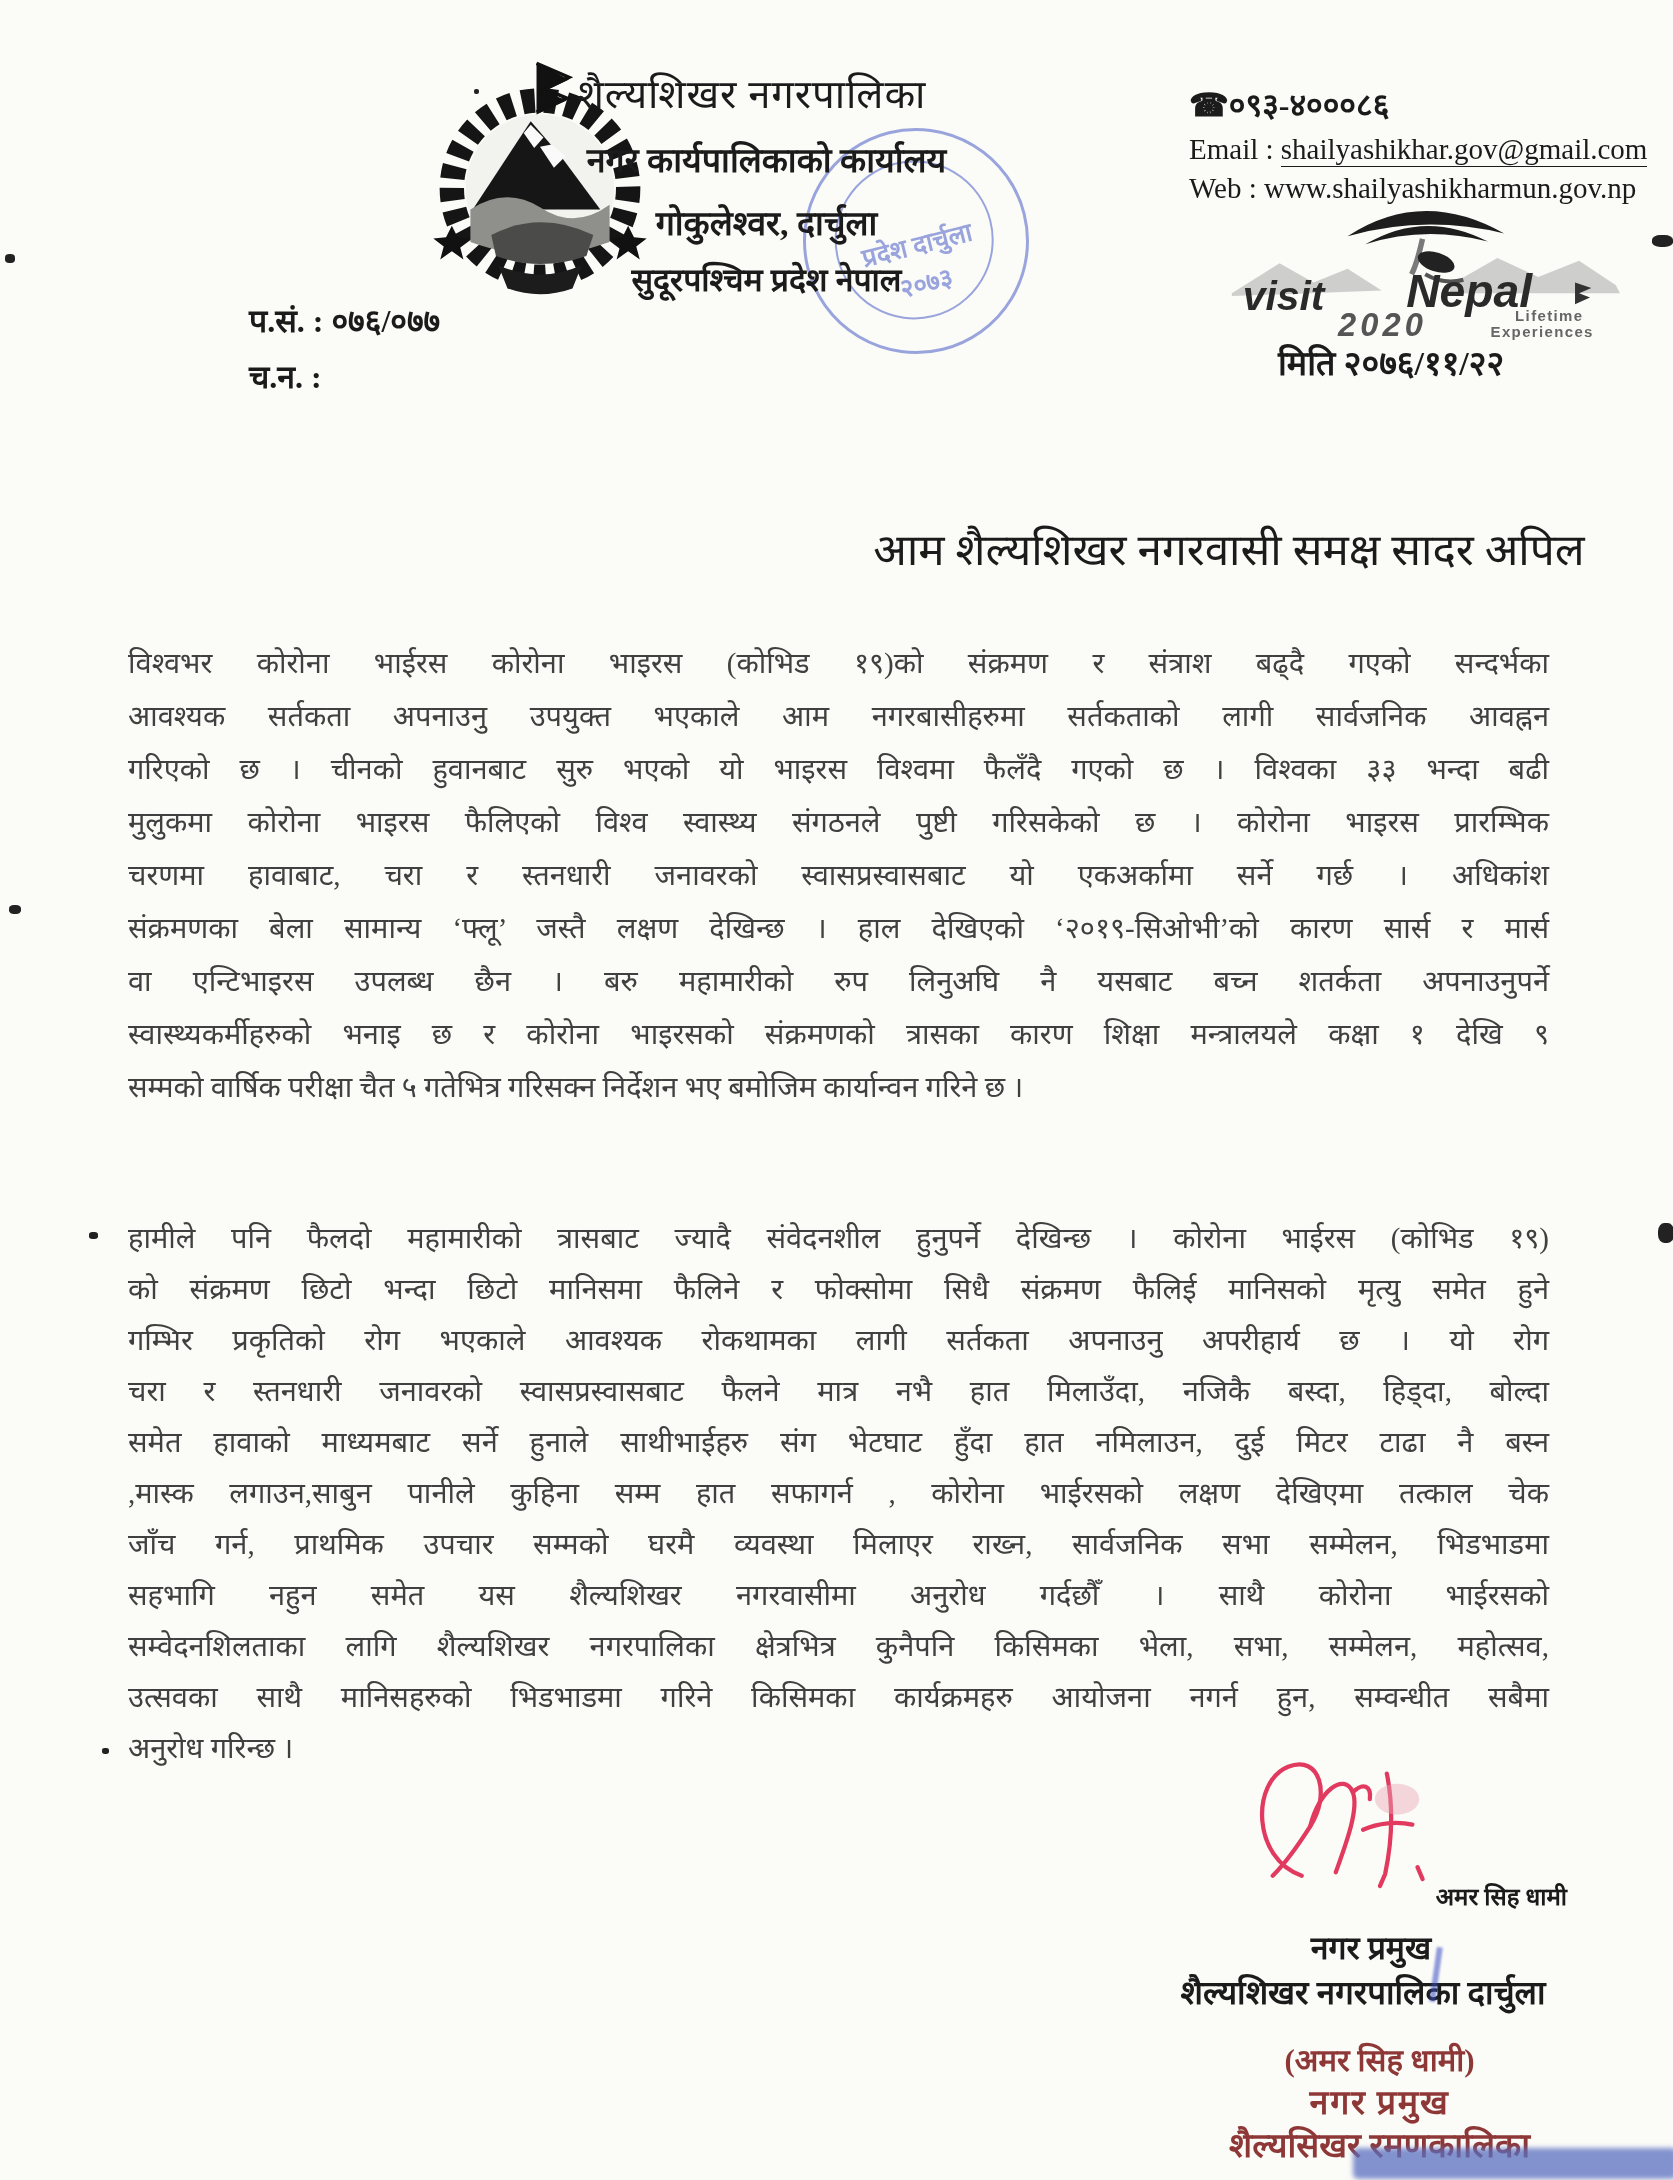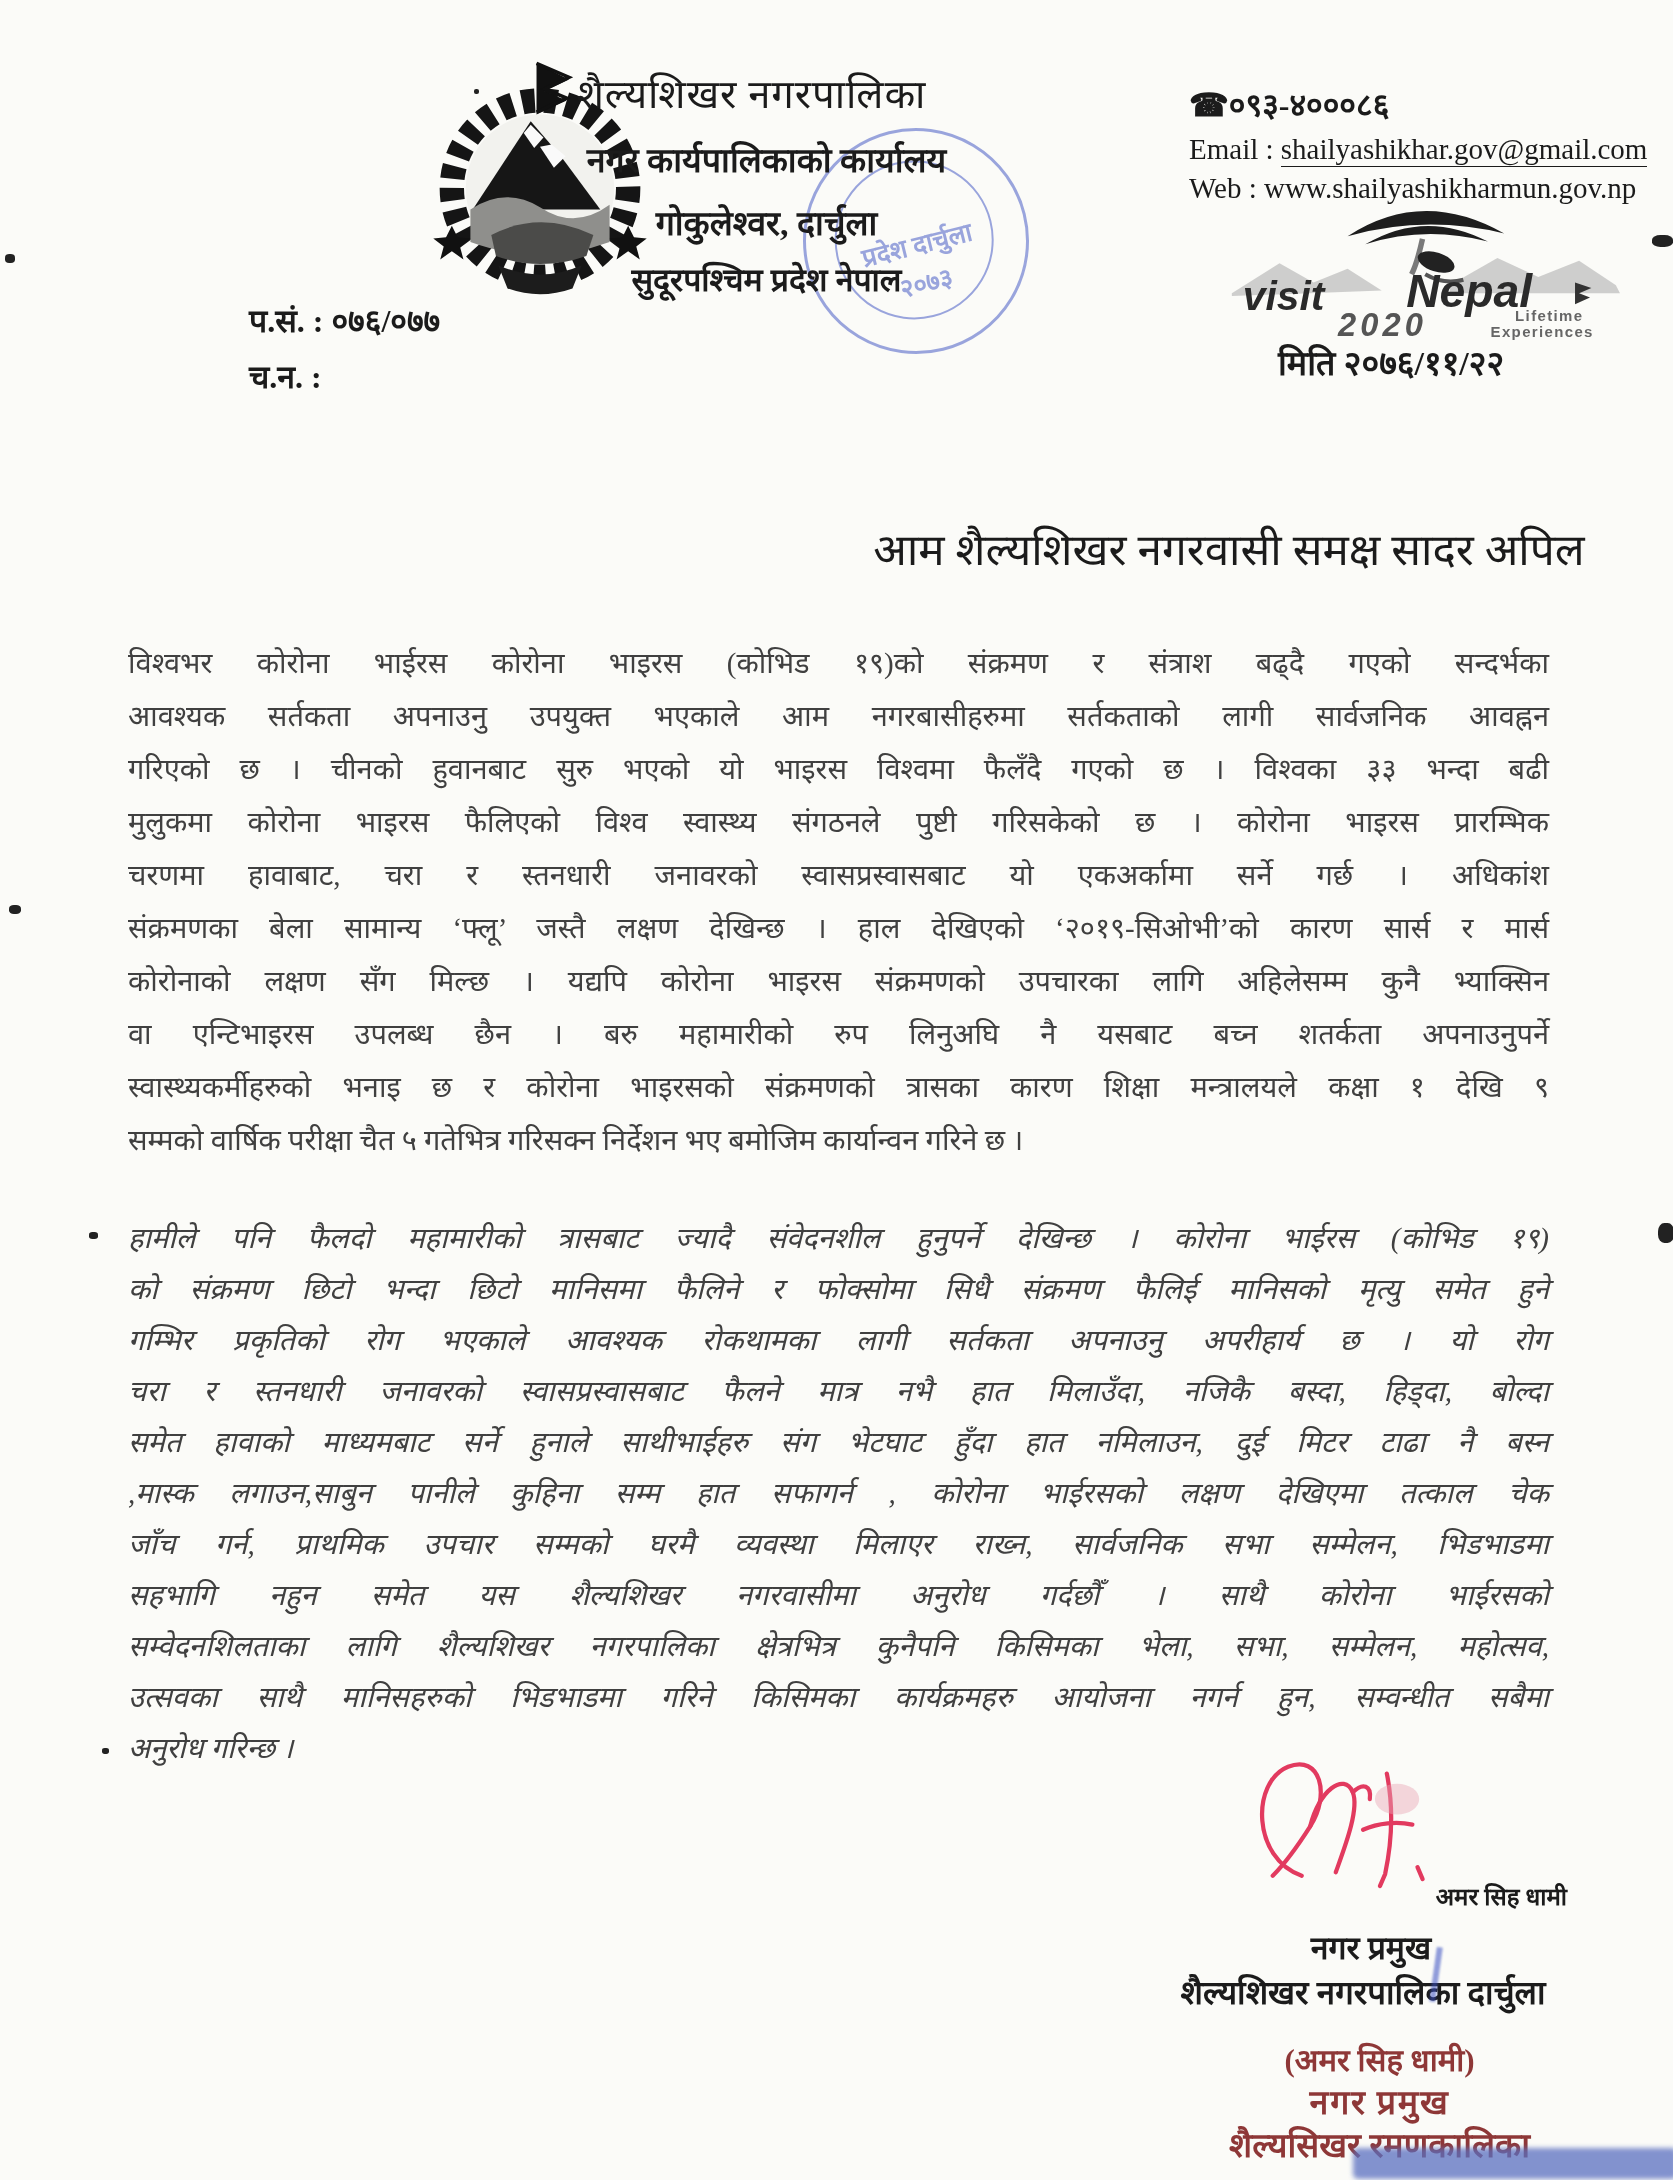--- a/index.html
+++ b/index.html
@@ -27,21 +27,21 @@
 
   .refs{left:249px; font-size:32px; font-weight:600;}
   .ref1{top:298px;}
   .ref2{top:354px;}
 
   .title{top:518px; left:25.6px; width:1559px; text-align:right; font-size:44px; font-weight:400;}
 
   
   .para{left:128px; width:1421px; font-size:29px; color:#404040;}
   .p1{top:637px;}
-  .p2{top:1213px;font-style:italic;}
+  .p2{top:1213px;}
   .p1 .line{height:53px; line-height:53px;}
   .p2 .line{height:51px; line-height:51px;}
   .j{text-align:justify; text-align-last:justify;}
 
   
   .sig-name{top:1879px; left:1175px; width:392px; font-size:24px; font-weight:600; text-align:right;}
   .sig-role{top:1925px; left:1175px; width:392px; font-size:32px; font-weight:600; text-align:center;}
   .sig-org{top:1969px; left:1082px; width:562px; font-size:33px; font-weight:600; text-align:center;}
 
   .stamp-line{left:1175px; width:409px; text-align:center; color:#7f1d1d; font-weight:700; opacity:.88;}
@@ -142,21 +142,20 @@
 
   <div class="abs title">आम शैल्यशिखर नगरवासी समक्ष सादर अपिल</div>
 
   <div class="abs para p1">
     <div class="line j">विश्वभर कोरोना भाईरस कोरोना भाइरस (कोभिड १९)को संक्रमण र संत्राश बढ्दै गएको सन्दर्भका</div>
     <div class="line j">आवश्यक सर्तकता अपनाउनु उपयुक्त भएकाले आम नगरबासीहरुमा सर्तकताको लागी सार्वजनिक आवह्नन</div>
     <div class="line j">गरिएको छ । चीनको हुवानबाट सुरु भएको यो भाइरस विश्वमा फैलँदै गएको छ । विश्वका ३३ भन्दा बढी</div>
     <div class="line j">मुलुकमा कोरोना भाइरस फैलिएको विश्व स्वास्थ्य संगठनले पुष्टी गरिसकेको छ । कोरोना भाइरस प्रारम्भिक</div>
     <div class="line j">चरणमा हावाबाट, चरा र स्तनधारी जनावरको स्वासप्रस्वासबाट यो एकअर्कामा सर्ने गर्छ । अधिकांश</div>
     <div class="line j">संक्रमणका बेला सामान्य ‘फ्लू’ जस्तै लक्षण देखिन्छ । हाल देखिएको ‘२०१९-सिओभी’को कारण सार्स र मार्स</div>
-    <div class="line j">कोरोनाको लक्षण सँग मिल्छ । यद्यपि कोरोना भाइरस संक्रमणको उपचारका लागि अहिलेसम्म कुनै भ्याक्सिन</div>
     <div class="line j">वा एन्टिभाइरस उपलब्ध छैन । बरु महामारीको रुप लिनुअघि नै यसबाट बच्न शतर्कता अपनाउनुपर्ने</div>
     <div class="line j">स्वास्थ्यकर्मीहरुको भनाइ छ र कोरोना भाइरसको संक्रमणको त्रासका कारण शिक्षा मन्त्रालयले कक्षा १ देखि ९</div>
     <div class="line">सम्मको वार्षिक परीक्षा चैत ५ गतेभित्र गरिसक्न निर्देशन भए बमोजिम कार्यान्वन गरिने छ  ।</div>
   </div>
 
   <div class="abs para p2">
     <div class="line j">हामीले पनि फैलदो महामारीको त्रासबाट ज्यादै संवेदनशील हुनुपर्ने देखिन्छ । कोरोना भाईरस (कोभिड १९)</div>
     <div class="line j">को संक्रमण छिटो भन्दा छिटो मानिसमा फैलिने र फोक्सोमा सिधै संक्रमण फैलिई मानिसको मृत्यु समेत हुने</div>
     <div class="line j">गम्भिर प्रकृतिको रोग भएकाले आवश्यक रोकथामका लागी सर्तकता अपनाउनु अपरीहार्य छ  । यो रोग</div>
     <div class="line j">चरा र स्तनधारी जनावरको स्वासप्रस्वासबाट फैलने मात्र नभै हात मिलाउँदा, नजिकै बस्दा, हिड्दा, बोल्दा</div>

